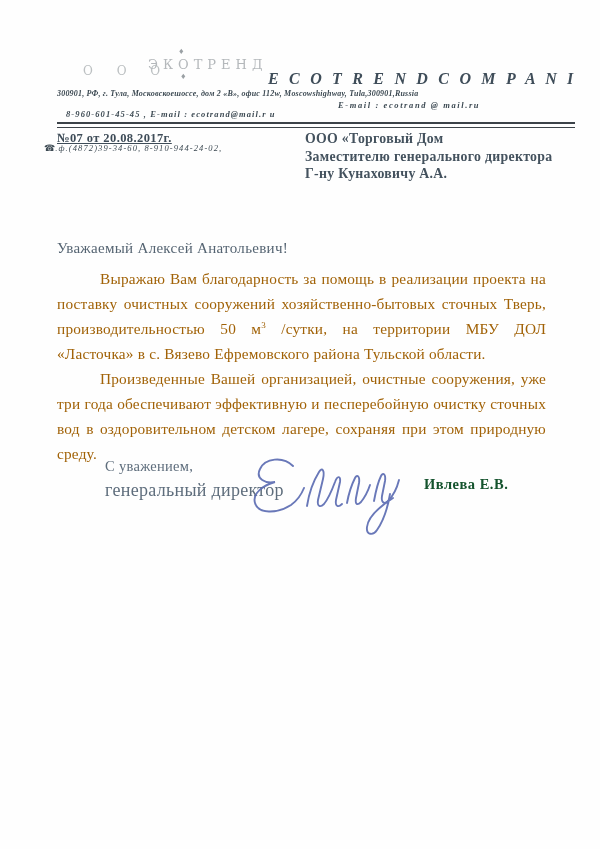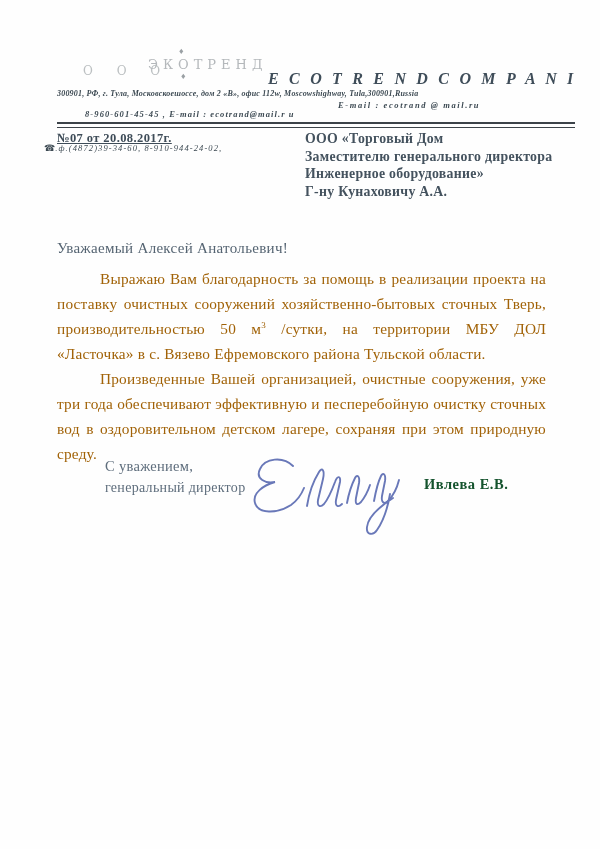--- a/index.html
+++ b/index.html
@@ -42,21 +42,21 @@
   }
   .phone-icon{font-style:normal;font-size:9px;letter-spacing:0;}
   .email-right{
     position:absolute;left:338px;top:100px;
     font-size:8.5px;font-weight:bold;font-style:italic;
     color:#3d4a53;letter-spacing:1.6px;white-space:nowrap;
   }
   .phone-line2{
     position:absolute;left:66px;top:109px;
     font-size:8.5px;font-weight:bold;font-style:italic;
-    color:#3d4a53;letter-spacing:1.1px;white-space:nowrap;margin-left:19px;
+    color:#3d4a53;letter-spacing:1.1px;white-space:nowrap;
   }
   .rule{
     position:absolute;left:57px;top:122px;width:518px;height:3px;
     border-top:2px solid #3c4349;border-bottom:1px solid #3c4349;
   }
   
   .ref-line{
     position:absolute;left:57px;top:131px;
     font-size:12.5px;font-weight:bold;color:#3e4c58;
     text-decoration:underline;letter-spacing:0.4px;
@@ -78,21 +78,21 @@
   }
   .body-text p{margin:0;text-indent:43px;}
   .body-text sup{font-size:9px;line-height:0;}
   
   .regards{
     position:absolute;left:105px;top:458px;
     font-size:14.5px;color:#5e6d7c;letter-spacing:0.3px;
   }
   .signer-title{
     position:absolute;left:105px;top:480px;
-    font-size:14px;color:#5e6d7c;letter-spacing:0.3px;
+    font-size:18px;color:#5e6d7c;letter-spacing:0.3px;
   }
   .signature{position:absolute;left:235px;top:436px;}
   .signer-name{
     position:absolute;left:424px;top:476px;
     font-size:14.5px;font-weight:bold;color:#14532d;letter-spacing:0.5px;
   }
 </style>
 </head>
 <body>
 
@@ -112,21 +112,20 @@
   <div class="email-right">E-mail : ecotrand @ mail.ru</div>
   <div class="phone-line2">8-960-601-45-45 , E-mail : ecotrand@mail.r u</div>
 
   <div class="rule"></div>
 
   <div class="ref-line">№07 от 20.08.2017г.</div>
 
   <div class="recipient">
     <div>ООО «Торговый Дом</div>
     <div>Заместителю генерального директора</div>
-    <div>Инженерное оборудование»</div>
     <div>Г-ну Кунаховичу А.А.</div>
   </div>
 
   <div class="salutation">Уважаемый Алексей Анатольевич!</div>
 
   <div class="body-text">
     <p><span>Выражаю Вам благодарность за помощь в реализации проекта на поставку очистных сооружений хозяйственно-бытовых сточных Тверь, производительностью 50 м</span><sup>3</sup><span> /сутки, на территории МБУ ДОЛ «Ласточка» в с. Вязево Ефремовского района Тульской области.</span></p>
     <p>Произведенные Вашей организацией, очистные сооружения, уже три года обеспечивают эффективную и песперебойную очистку сточных вод в оздоровительном детском лагере, сохраняя при этом природную среду.</p>
   </div>
 

